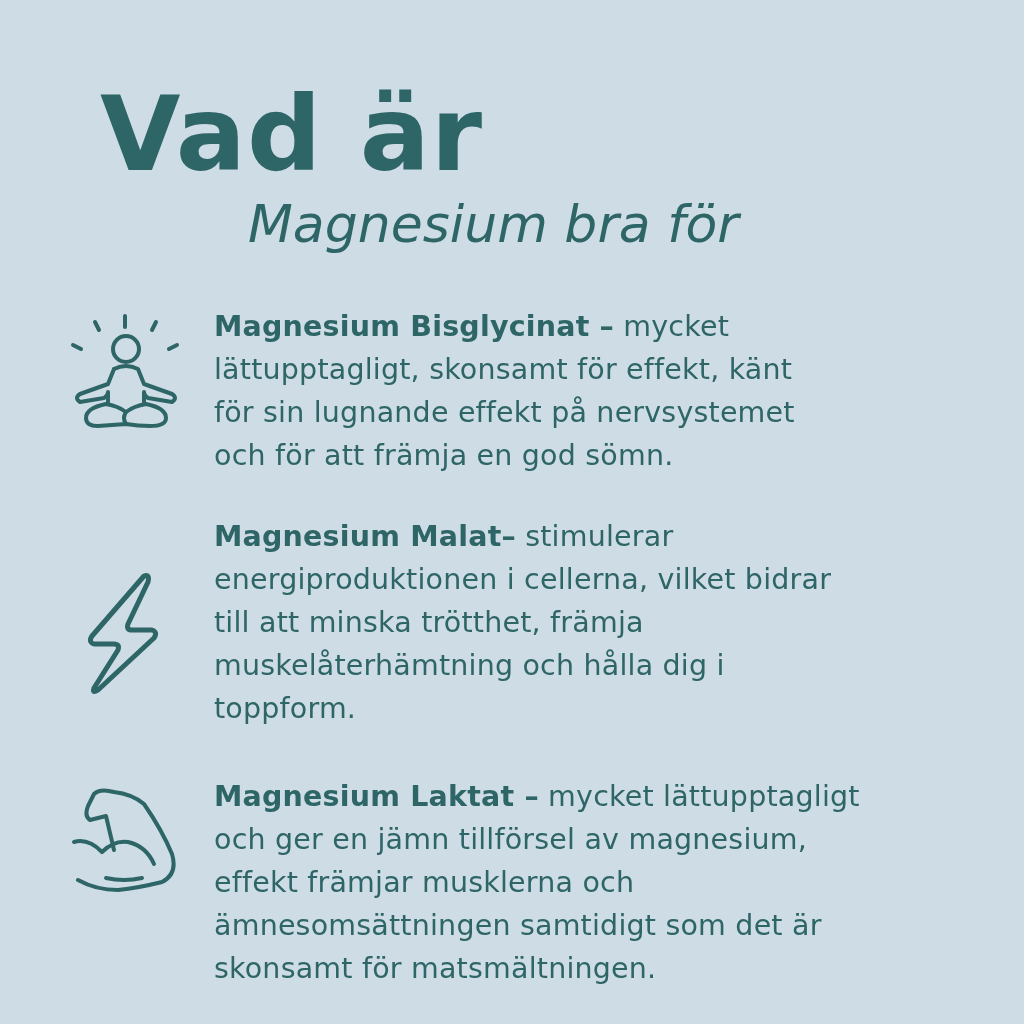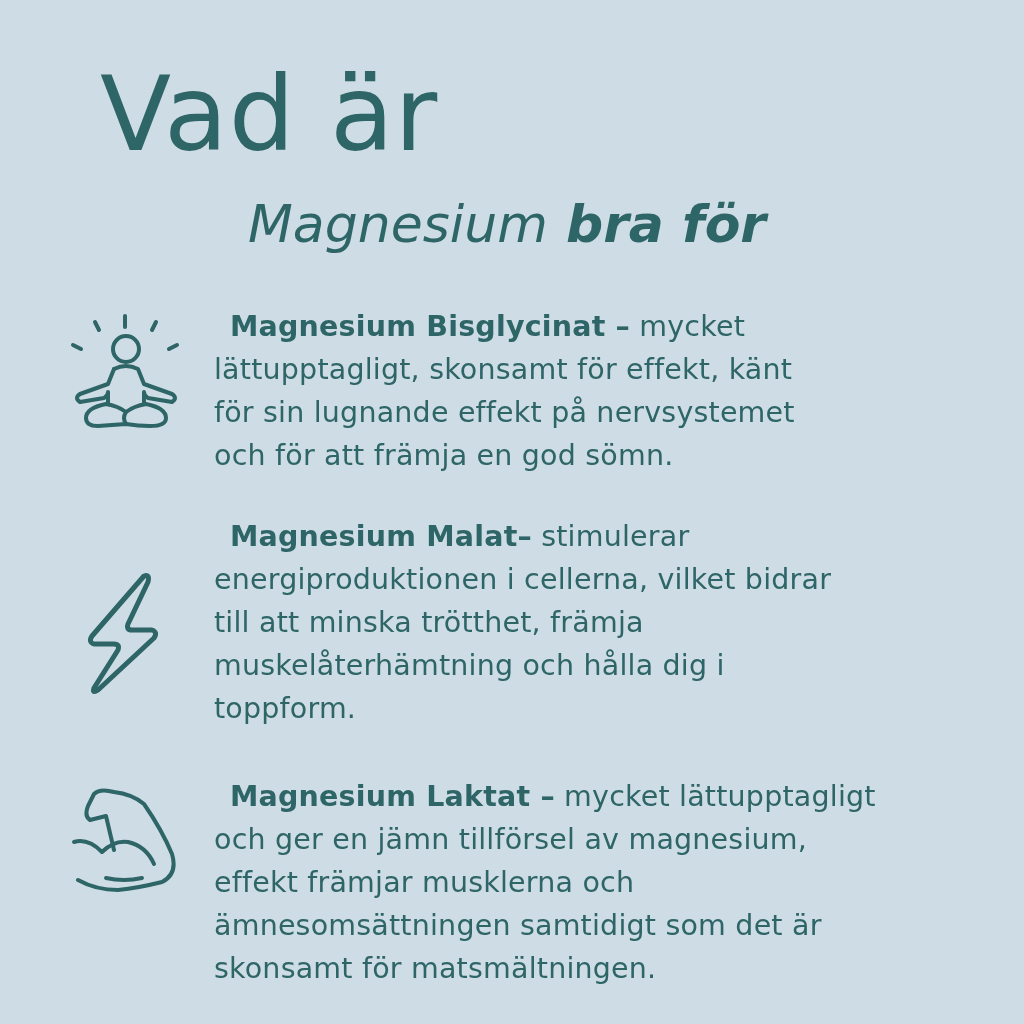--- a/index.html
+++ b/index.html
@@ -6,47 +6,47 @@
   body {
     width: 1024px; height: 1024px;
     background: #cedce5;
     position: relative;
     overflow: hidden;
     font-family: "DejaVu Sans", sans-serif;
     color: #2e6567;
   }
   .title-line1 {
     position: absolute;
-    left: 100px; top: 57px;
+    left: 100px; top: 77px;
     font-size: 104px;
-    font-weight: 400;
+    font-weight: 700;
     letter-spacing: 1px;
     line-height: 1.1;
     white-space: nowrap;
   }
   .title-line2 {
     position: absolute;
     left: 248px; top: 196px;
     font-size: 52px;
     font-style: italic;
     line-height: 1.1;
     white-space: nowrap;
   }
   .title-line2 .strong { font-weight: 400; }
-  .title-line2 .light { font-weight: 700; }
+  .title-line2 .light { font-weight: 400; }
   .item {
     position: absolute;
     left: 214px;
     width: 780px;
     font-size: 28.5px;
     line-height: 43px;
     letter-spacing: 0.2px;
     white-space: nowrap;
   }
-  .item .name { font-weight: 700; margin-left: 16px; }
+  .item .name { font-weight: 700; }
   .item .line { display: block; }
   .icon {
     position: absolute;
   }
   .icon svg { display: block; }
 </style>
 </head>
 <body>
 
 <div>

